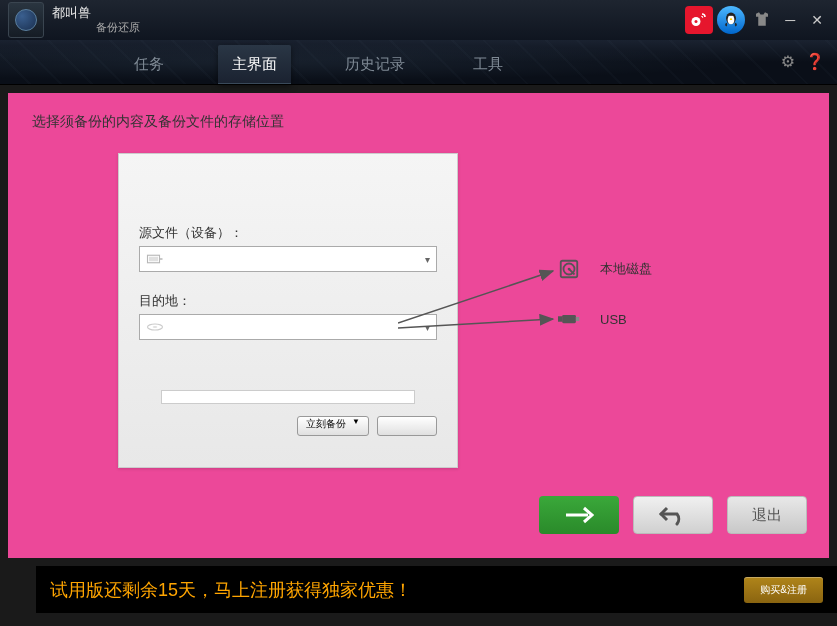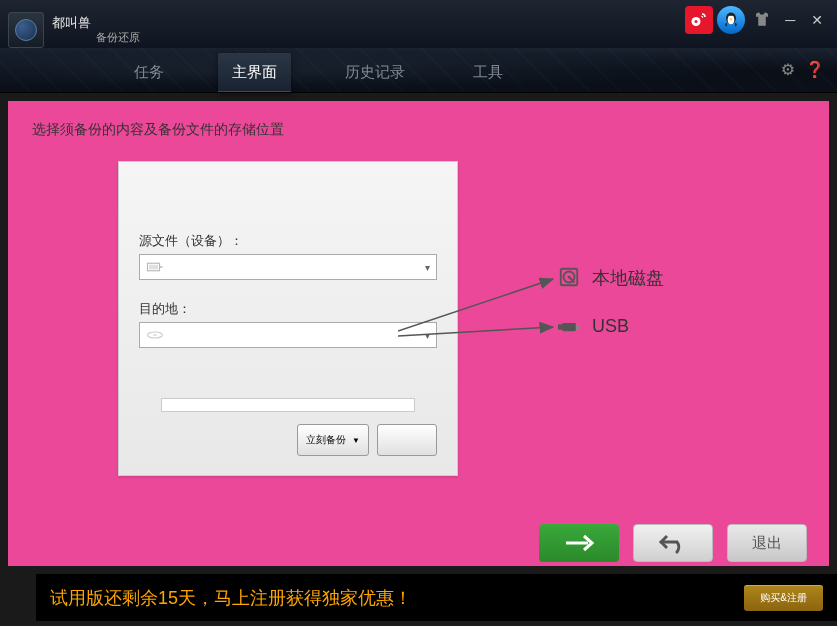--- a/index.html
+++ b/index.html
@@ -5,24 +5,24 @@
     * { margin: 0; padding: 0; box-sizing: border-box; }
     body {
       width: 837px;
       height: 626px;
       background: #1a1a1a;
       font-family: "Microsoft YaHei", Arial, sans-serif;
       overflow: hidden;
       position: relative;
     }
     .header {
-      height: 48px;
+      height: 40px;
       background: linear-gradient(180deg, #1e2530, #0f1520);
       display: flex;
-      align-items: flex-end;
+      align-items: center;
       padding: 0 8px;
       position: relative;
     }
     .logo-area { display: flex; align-items: center; gap: 8px; }
     .logo-icon {
       width: 36px; height: 36px;
       background: linear-gradient(180deg, #2a3540, #151c25);
       border: 1px solid #3a4550;
       border-radius: 3px;
       display: flex; align-items: center; justify-content: center;
@@ -115,49 +115,49 @@
       margin-bottom: 10px;
     }
     .combo-icon { width: 18px; height: 14px; opacity: 0.6; }
     .combo-arrow { position: absolute; right: 6px; font-size: 10px; color: #666; }
     .progress-bar {
       width: 85%; height: 14px; border: 1px solid #ccc;
       background: #fff; margin: 50px auto 12px;
     }
     .panel-footer { display: flex; justify-content: flex-end; gap: 8px; }
     .small-btn {
-      height: 32px; border: 1px solid #999; border-radius: 3px;
+      height: 20px; border: 1px solid #999; border-radius: 3px;
       background: linear-gradient(180deg,#fff,#e0e0e0);
       font-size: 10px; padding: 0 8px; cursor: pointer;
-      display: flex; align-items: center;
+      display: flex; align-items: flex-start;
     }
     .small-btn .sm-arrow { font-size: 8px; margin-left: 6px; }
     .small-btn-blank { width: 60px; }
 
     .annotation {
       position: absolute;
-      display: flex; gap: 12px;
-      font-size: 18px; color: #333;
+      display: flex; align-items: center; gap: 20px;
+      font-size: 13px; color: #333;
     }
     .ann1 { left: 550px; top: 165px; }
     .ann2 { left: 550px; top: 215px; }
     .ann-icon {
       width: 22px; height: 22px;
       display: flex; align-items: center; justify-content: center;
     }
 
     .arrow-svg {
       position: absolute;
       left: 390px; top: 160px;
       pointer-events: none;
     }
 
     .footer-btns {
       position: absolute;
-      right: 22px; bottom: 4px;
+      right: 22px; bottom: 24px;
       display: flex; gap: 14px;
     }
     .action-btn {
       width: 80px; height: 38px;
       border-radius: 4px;
       display: flex; align-items: center; justify-content: center;
       cursor: pointer; font-size: 15px;
     }
     .btn-next { background: linear-gradient(180deg,#3aa83a,#2a8a2a); color:#fff; }
     .btn-back { background: linear-gradient(180deg,#f0f0f0,#d0d0d0); color:#333; border:1px solid #bbb; }

